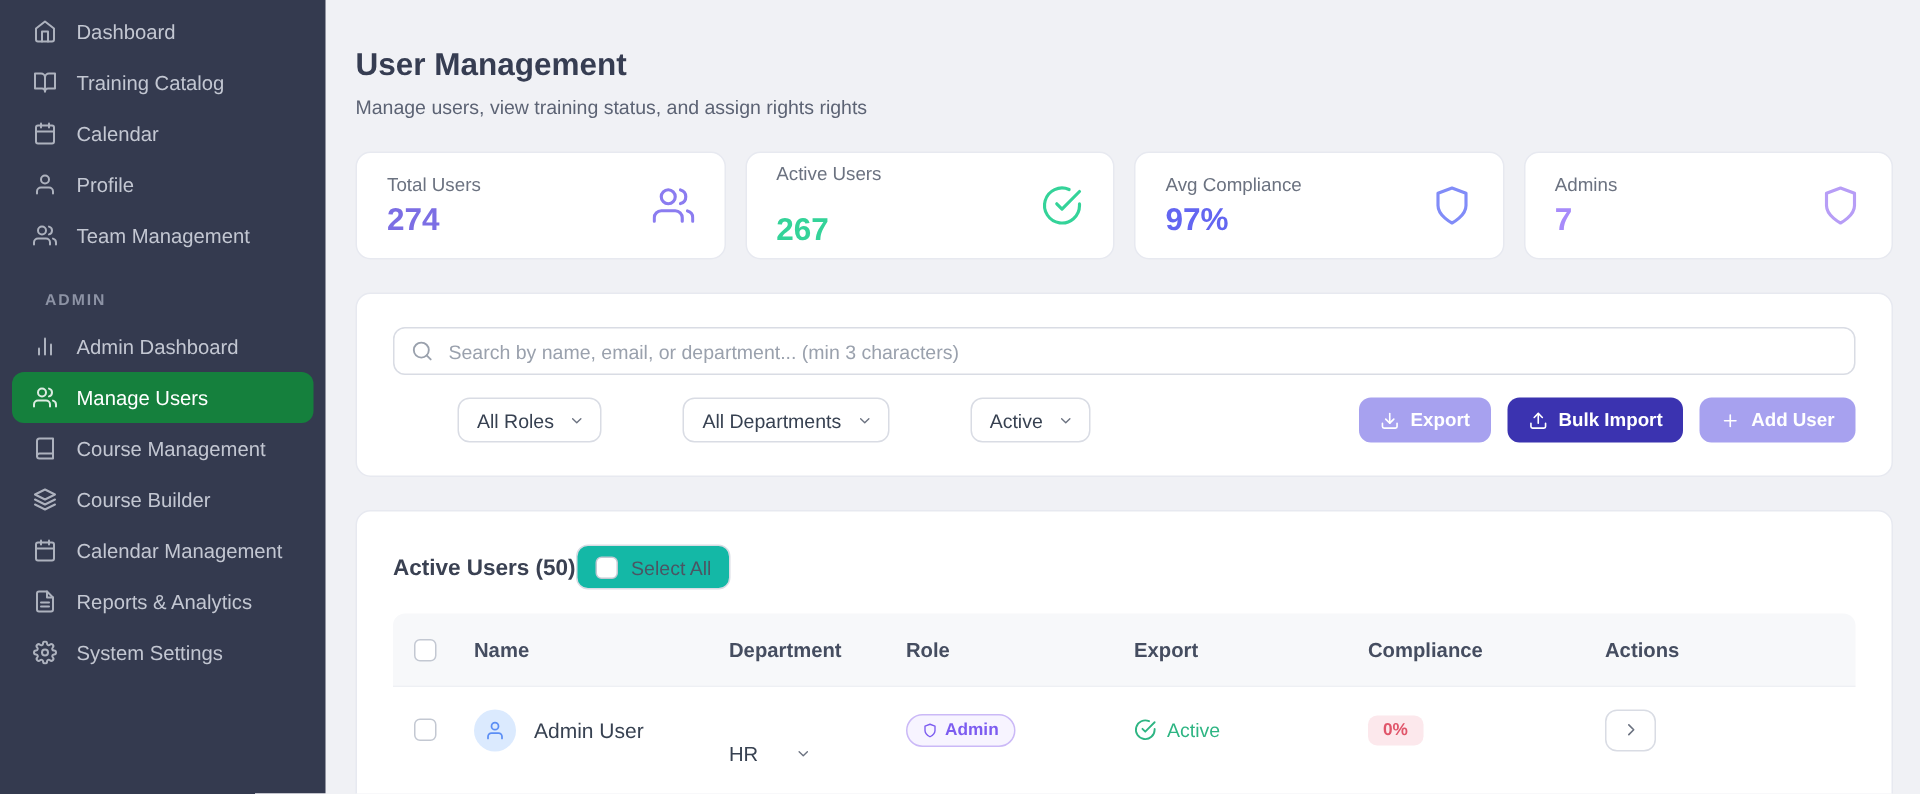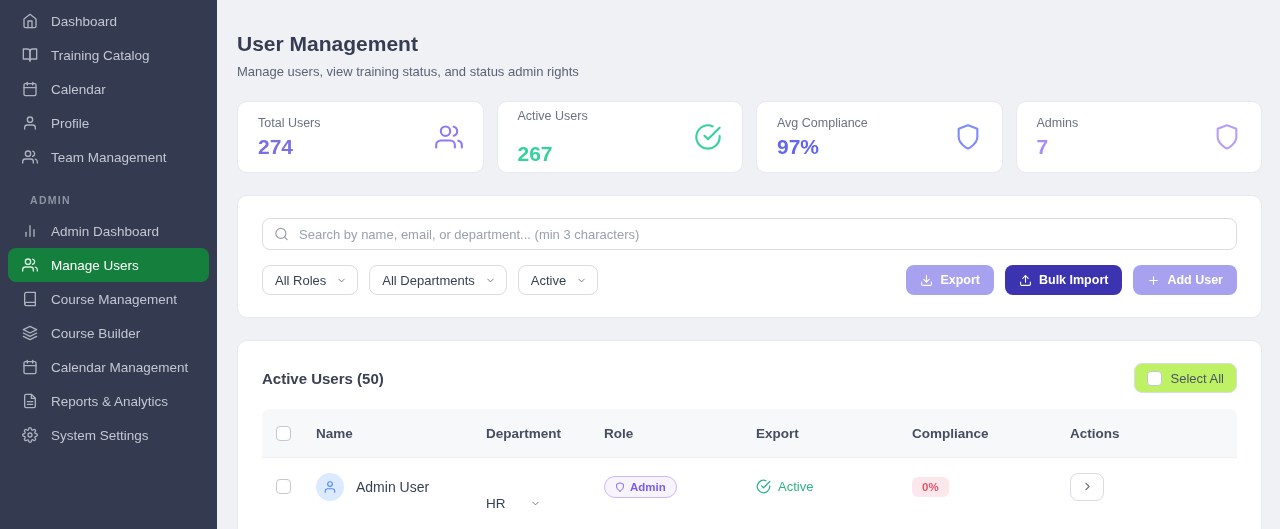--- a/index.html
+++ b/index.html
@@ -35,32 +35,32 @@
 
   .search-wrap { position:relative; }
   .search-wrap .s-icon { position:absolute; left:12px; top:50%; transform:translateY(-50%); width:15px; height:15px; color:#9aa1ad; }
   .search-wrap .s-icon svg { width:15px; height:15px; display:block; }
   .search-input { width:100%; height:32px; border:1px solid #d9dce4; border-radius:8px; padding:0 12px 0 36px;
                   font-size:13px; color:#4c1d95; outline:none; font-family:inherit; background:#fff; }
   .search-input::placeholder { color:#9aa1ad; }
 
   .filter-row { display:flex; align-items:center; gap:11px; margin-top:15px; }
   .select { display:flex; align-items:center; gap:10px; height:30px; border:1px solid #d9dce4; border-radius:8px;
-            padding:0 10px 0 12px; font-size:13px; color:#374151; background:#fff; cursor:pointer; white-space:nowrap; }
+            padding:0 10px 0 12px; font-size:13px; color:#374151; background:#fff; cursor:pointer; white-space:nowrap;margin-left:43px; }
   .select svg { width:11px; height:11px; color:#6b7280; }
   .spacer { flex:1; }
   .btn { display:flex; align-items:center; gap:7px; height:30px; border:none; border-radius:8px; padding:0 14px;
          font-size:12.5px; font-weight:700; color:#fff; cursor:pointer; font-family:inherit; white-space:nowrap; }
   .btn svg { width:13px; height:13px; }
   .btn-light { background:#a7a1ef; }
   .btn-dark  { background:#3b33b0; }
 
-  .table-head { display:flex; align-items:center; justify-content:space-between; }
+  .table-head { display:flex; align-items:center; }
   .table-title { font-size:15px; font-weight:700; color:#3a4152; }
-  .select-all { display:flex; align-items:center; gap:9px; border:1px solid #d9dce4; background:#bef264; border-radius:8px;
+  .select-all { display:flex; align-items:center; gap:9px; border:1px solid #d9dce4; background:#14b8a6; border-radius:8px;
                 height:30px; padding:0 12px; font-size:13px; color:#4b5563; cursor:pointer; font-family:inherit; }
   .checkbox { width:15px; height:15px; border:1.5px solid #c3c8d2; border-radius:4px; background:#fff; flex:none; cursor:pointer; }
 
   .tgrid { display:grid; grid-template-columns:40px 170px 118px 152px 156px 158px 1fr; align-items:center; }
   .thead { margin-top:16px; background:#f7f8fa; border-radius:8px 8px 0 0; height:48px; padding-left:14px;
            font-size:13.5px; font-weight:600; color:#454d60; }
   .trow  { height:58px; padding-left:14px; border-top:1px solid #eef0f4; }
 
   .name-cell { display:flex; align-items:center; gap:12px; font-size:14px; color:#374151; font-weight:500; }
   .avatar { width:28px; height:28px; border-radius:50%; background:#dbeafe; color:#5b8ef5;
@@ -206,21 +206,21 @@
             <path d="M19.4 15a1.65 1.65 0 0 0 .33 1.82l.06.06a2 2 0 0 1-2.83 2.83l-.06-.06a1.65 1.65 0 0 0-1.82-.33 1.65 1.65 0 0 0-1 1.51V21a2 2 0 0 1-4 0v-.09A1.65 1.65 0 0 0 9 19.4a1.65 1.65 0 0 0-1.82.33l-.06.06a2 2 0 0 1-2.83-2.83l.06-.06a1.65 1.65 0 0 0 .33-1.82 1.65 1.65 0 0 0-1.51-1H3a2 2 0 0 1 0-4h.09A1.65 1.65 0 0 0 4.6 9a1.65 1.65 0 0 0-.33-1.82l-.06-.06a2 2 0 0 1 2.83-2.83l.06.06a1.65 1.65 0 0 0 1.82.33H9a1.65 1.65 0 0 0 1-1.51V3a2 2 0 0 1 4 0v.09a1.65 1.65 0 0 0 1 1.51 1.65 1.65 0 0 0 1.82-.33l.06-.06a2 2 0 0 1 2.83 2.83l-.06.06a1.65 1.65 0 0 0-.33 1.82V9a1.65 1.65 0 0 0 1.51 1H21a2 2 0 0 1 0 4h-.09a1.65 1.65 0 0 0-1.51 1z"></path>
           </svg>
         </span>
       <span>System Settings</span>
     </div>
   </nav>
 </aside>
 
 <main class="main">
   <h1 class="page-title">User Management</h1>
-  <p class="page-subtitle">Manage users, view training status, and status admin rights</p>
+  <p class="page-subtitle">Manage users, view training status, and assign rights rights</p>
 
   <div class="stats">
     <div class="stat-card">
       <div>
         <div class="stat-label">Total Users</div>
         <div class="stat-value v-purple">274</div>
       </div>
       <span class="stat-icon i-purple">
           <svg viewBox="0 0 24 24" fill="none" stroke="currentColor" stroke-width="1.8" stroke-linecap="round" stroke-linejoin="round">
             <path d="M17 21v-2a4 4 0 0 0-4-4H5a4 4 0 0 0-4 4v2"></path>

